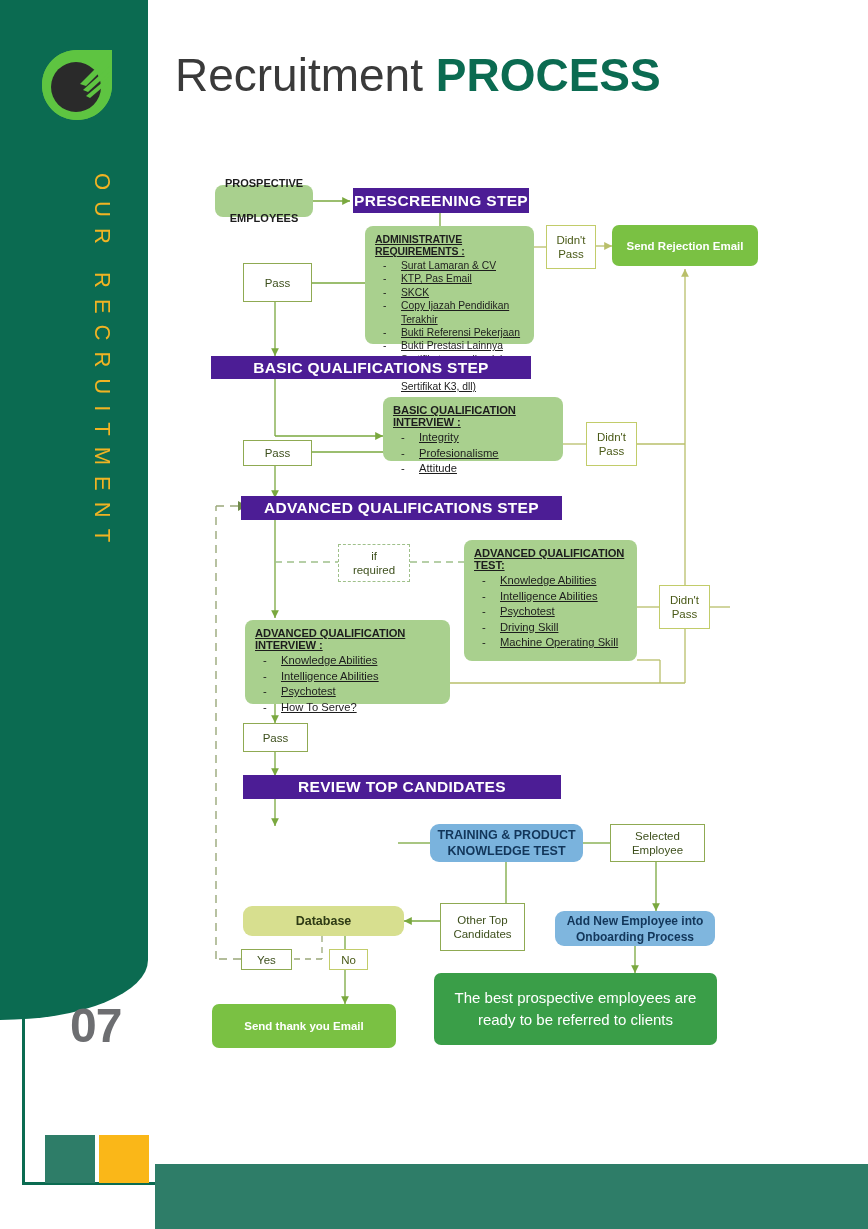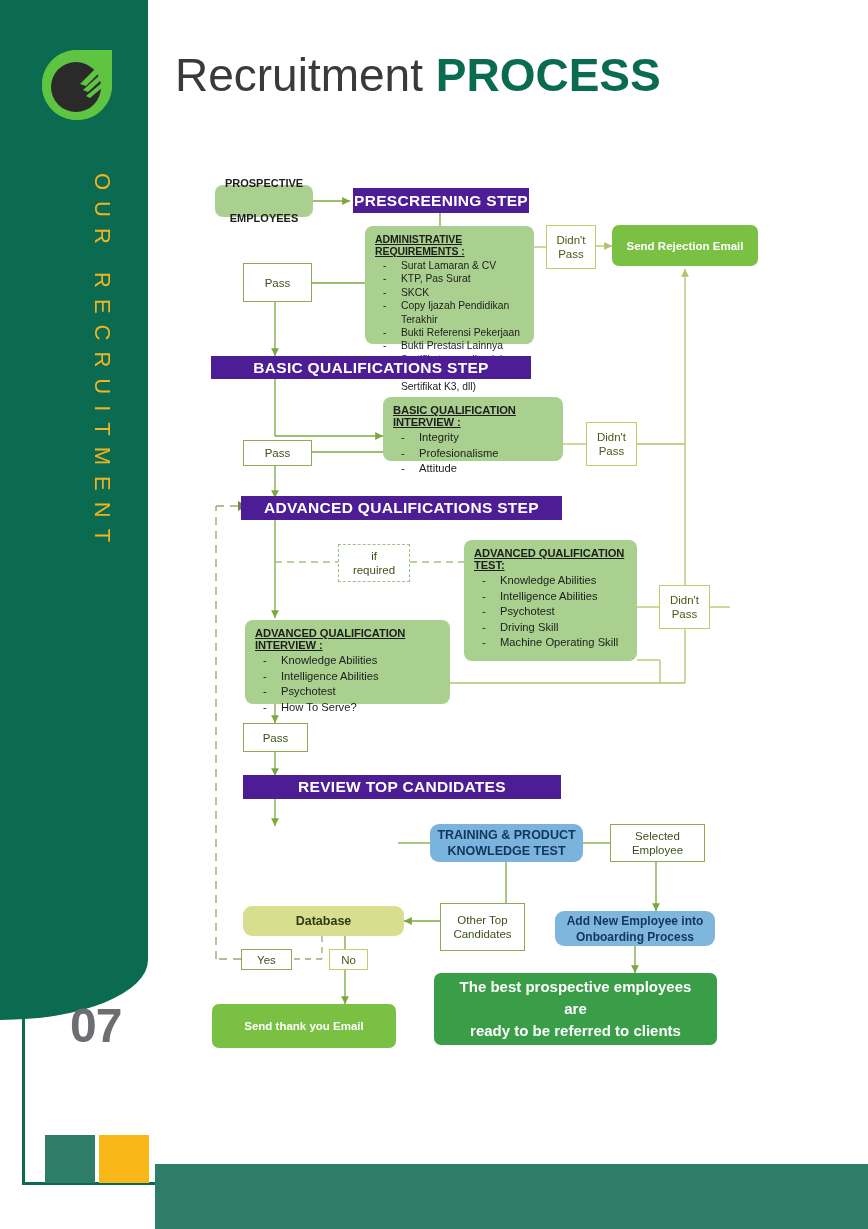--- a/index.html
+++ b/index.html
@@ -47,21 +47,21 @@
        letter-spacing:.3px;}
   .bar.dark{background:#4c1d95;}
 
   
   .panel{background:#a9d08e;border-radius:8px;color:#1d1d1d;
          display:block;padding:7px 8px 7px 10px;text-align:left;gap:22px;}
   .panel .hd{font-weight:bold;font-size:10.5px;text-decoration:underline;
              display:block;margin-bottom:2px;letter-spacing:-.1px;}
   .panel ul{margin:0;padding:0;list-style:none;}
   .panel li{font-size:10.3px;line-height:13.4px;position:relative;
-            padding-left:26px;}
+            padding-left:26px;text-decoration:underline;}
   .panel li:before{content:"-";position:absolute;left:8px;}
   .panel li.cont{padding-left:26px;}
   .panel li.cont:before{content:"";}
   .panel.big li{font-size:11.2px;line-height:15.5px;}
   .panel.big .hd{font-size:11.2px;}
 
   
   .dec{background:#ffffff;border:1.2px solid #8faa52;color:#3d4f1c;
        font-size:11.5px;line-height:14px;}
   .dec.olive{border-color:#c2cc6a;color:#4a5a18;}
@@ -74,21 +74,21 @@
   .blue{background:#7ab3dd;color:#12365a;border-radius:9px;
         font-weight:bold;font-size:12.5px;line-height:16px;}
   .blue.soft{background:#7fb6de;font-size:12px;}
 
   
   .db{background:#d7df8f;color:#2e3b14;border-radius:9px;
       font-weight:bold;font-size:12.5px;}
 
   
   .final{background:#3a9e48;color:#ffffff;border-radius:7px;
-         font-size:15px;line-height:22px;font-weight:700;padding:6px 14px;}
+         font-size:15px;line-height:22px;font-weight:400;padding:6px 14px;}
 
   
   .dashed{border:1.4px dashed #9fc08a;background:#ffffff;color:#3d4f1c;
           font-size:11.5px;line-height:14px;}
 </style>
 </head>
 <body>
 
 <div class="sidebar"></div>
 <div class="sidebar-rule"></div>
@@ -208,21 +208,21 @@
   <span>PROSPECTIVE</span>
   <span>EMPLOYEES</span>
 </div>
 
 <div class="node bar dark" style="left:353px;top:188px;width:176px;height:25px;">PRESCREENING STEP</div>
 
 <div class="node panel" style="left:365px;top:226px;width:169px;height:118px;">
   <span class="hd">ADMINISTRATIVE REQUIREMENTS :</span>
   <ul>
     <li>Surat Lamaran &amp; CV</li>
-    <li>KTP, Pas Surat</li>
+    <li>KTP, Pas Email</li>
     <li>SKCK</li>
     <li>Copy Ijazah Pendidikan Terakhir</li>
     <li>Bukti Referensi Pekerjaan</li>
     <li>Bukti Prestasi Lainnya</li>
     <li>Sertifikat   yang   diperlukan   (SIM,</li>
     <li class="cont">Sertifikat K3, dll)</li>
   </ul>
 </div>
 
 <div class="node dec" style="left:243px;top:263px;width:69px;height:39px;">Pass</div>

